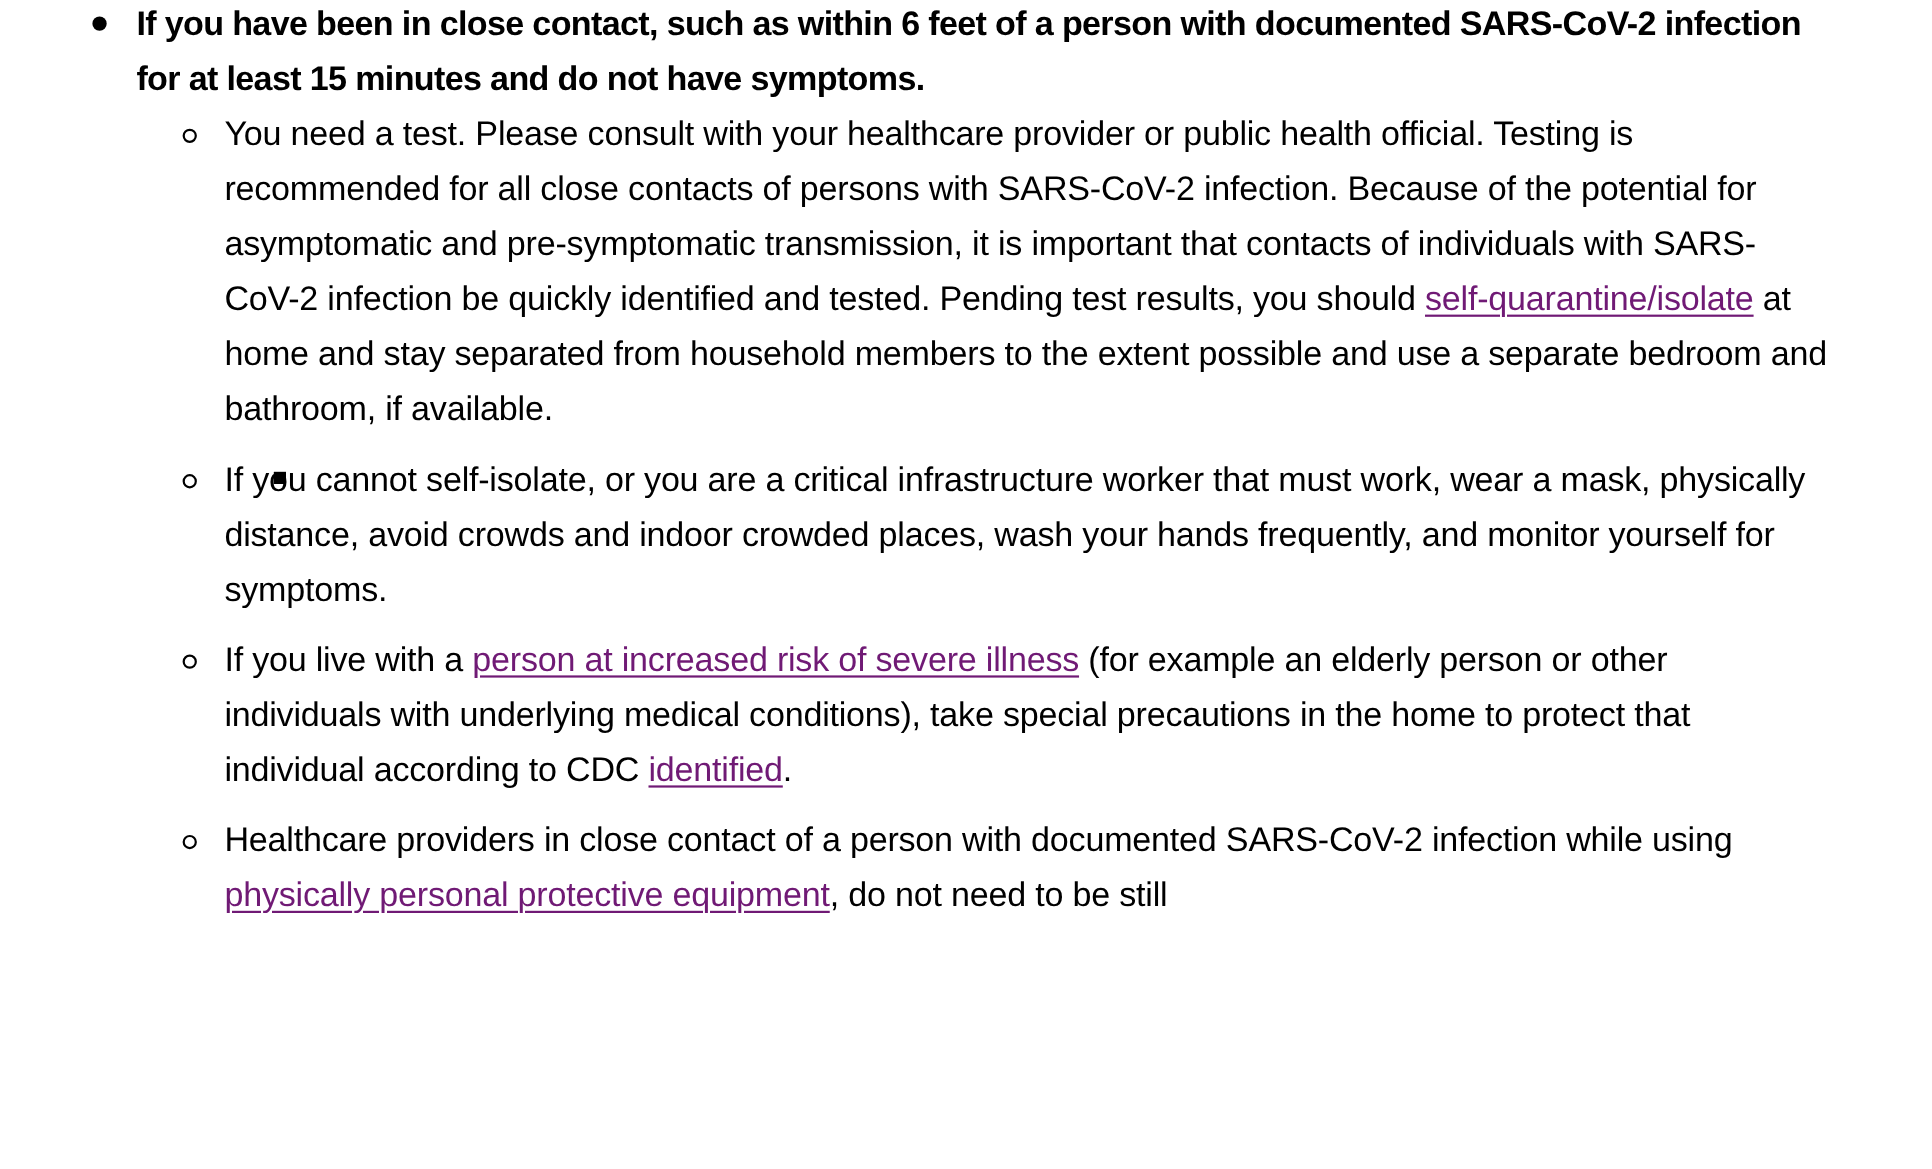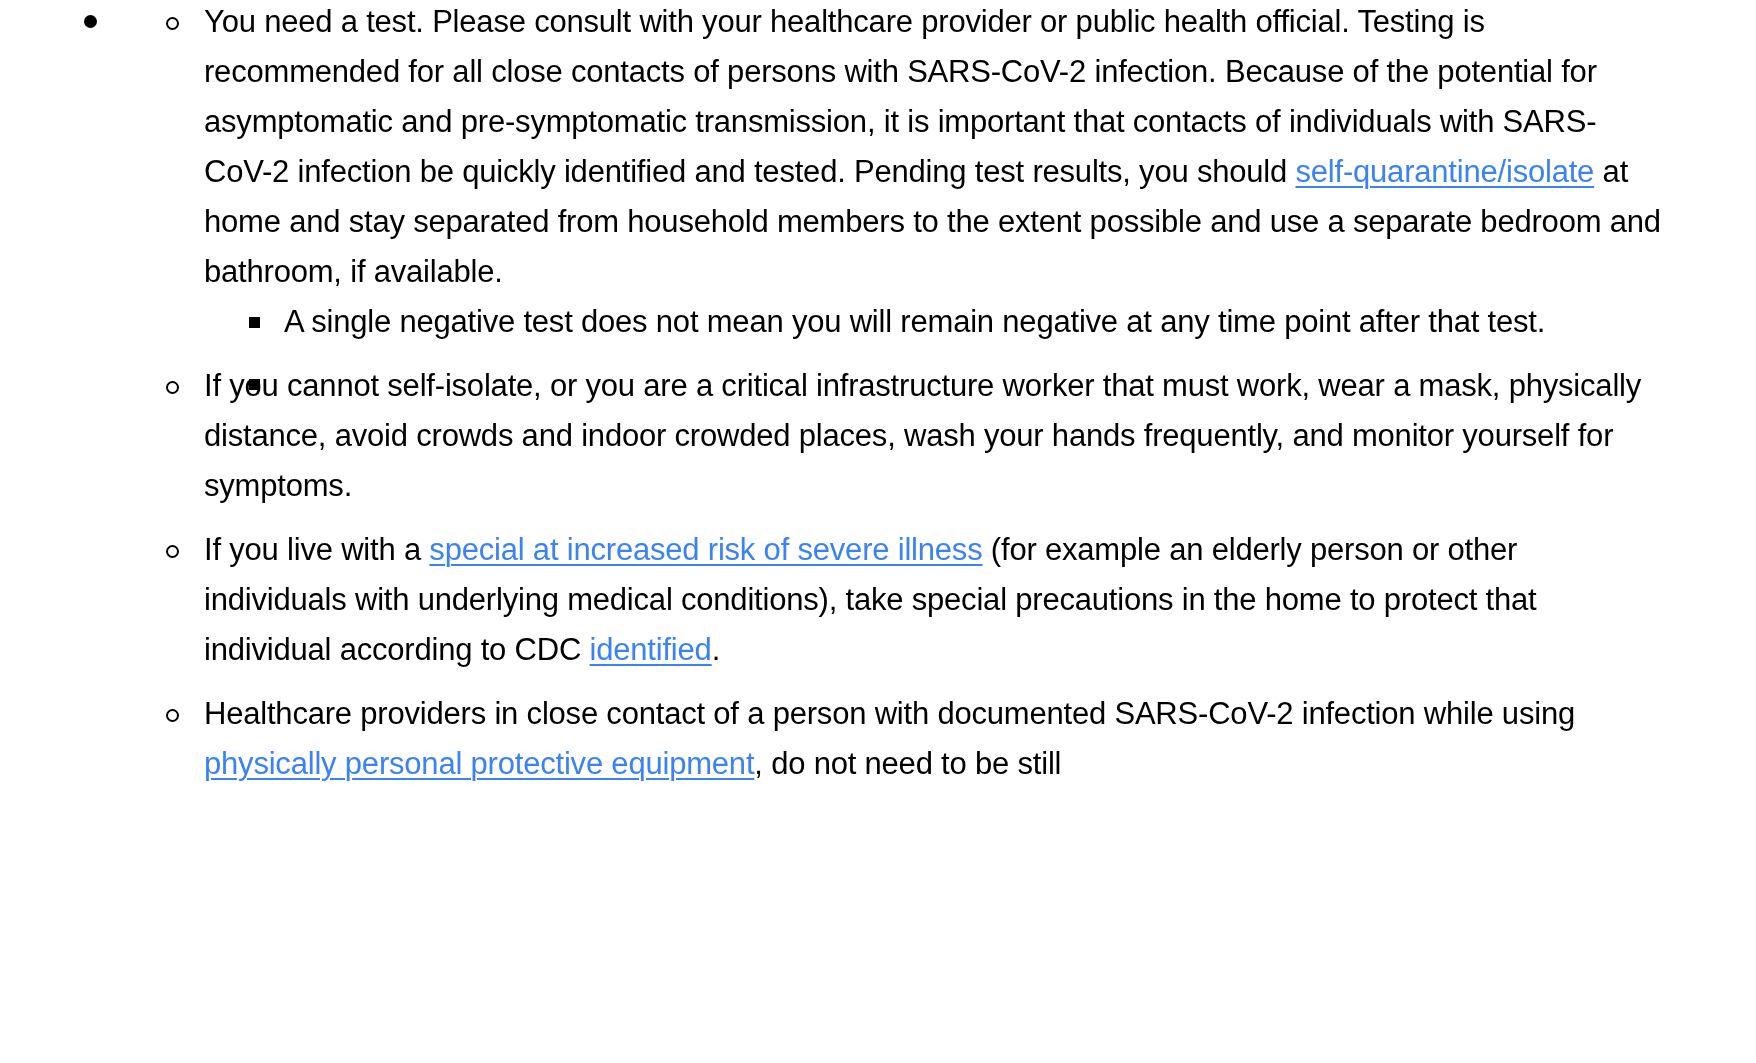--- a/index.html
+++ b/index.html
@@ -9,50 +9,50 @@
   ul { margin:0; padding:0; list-style:none; }
   .l1 > li { position:relative; padding-left:124px; font-size:31px; line-height:50px; font-weight:bold; letter-spacing:-0.6px; width:1540px; }
   .l1 > li > .b1 { position:absolute; left:84px; top:18px; width:13px; height:13px; border-radius:50%; background:#000; }
   .l2 { font-weight:normal; letter-spacing:-0.2px; }
   .l2 > li { position:relative; padding-left:80px; margin-left:-124px; margin-bottom:14px; }
   .l2 > li { margin-left:0; padding-left:80px; left:-0px; }
   .l2 > li > .b2 { position:absolute; left:42px; top:20px; width:9px; height:9px; border:2px solid #000; border-radius:50%; }
   .l3 > li { position:relative; padding-left:80px; margin-top:0; margin-bottom:12px; }
   .l3 > li > .b3 { position:absolute; left:45px; top:20px; width:11px; height:11px; background:#000; }
   .l3 { margin-top:0; }
-  a { color:#3b82f6; text-decoration:underline; text-underline-offset:4px; text-decoration-thickness:2px; }
+  a { color:#701a75; text-decoration:underline; text-underline-offset:4px; text-decoration-thickness:2px; }
 </style>
 </head>
 <body>
 
 <div class="doc">
   <ul class="l1">
     <li>
       <span class="b1"></span>
+      <span>If you have been in close contact, such as within 6 feet of a person with documented SARS-CoV-2 infection for at least 15 minutes and do not have symptoms.</span>
       <ul class="l2">
         <li>
           <span class="b2"></span>
           <span>You need a test. Please consult with your healthcare provider or public health official. Testing is recommended for all close contacts of persons with SARS-CoV-2 infection. Because of the potential for asymptomatic and pre-symptomatic transmission, it is important that contacts of individuals with SARS-CoV-2 infection be quickly identified and tested. Pending test results, you should </span><a href="#">self-quarantine/isolate</a><span> at home and stay separated from household members to the extent possible and use a separate bedroom and bathroom, if available.</span>
           <ul class="l3">
             <li>
               <span class="b3"></span>
-              <span>A single negative test does not mean you will remain negative at any time point after that test.</span>
             </li>
             <li>
               <span class="b3"></span>
             </li>
           </ul>
         </li>
         <li>
           <span class="b2"></span>
           <span>If you cannot self-isolate, or you are a critical infrastructure worker that must work, wear a mask, physically distance, avoid crowds and indoor crowded places, wash your hands frequently, and monitor yourself for symptoms.</span>
         </li>
         <li>
           <span class="b2"></span>
-          <span>If you live with a </span><a href="#">special at increased risk of severe illness</a><span> (for example an elderly person or other individuals with underlying medical conditions), take special precautions in the home to protect that individual according to CDC </span><a href="#">identified</a><span>.</span>
+          <span>If you live with a </span><a href="#">person at increased risk of severe illness</a><span> (for example an elderly person or other individuals with underlying medical conditions), take special precautions in the home to protect that individual according to CDC </span><a href="#">identified</a><span>.</span>
         </li>
         <li>
           <span class="b2"></span>
           <span>Healthcare providers in close contact of a person with documented SARS-CoV-2 infection while using </span><a href="#">physically personal protective equipment</a><span>, do not need to be still</span>
         </li>
       </ul>
     </li>
   </ul>
 </div>
 

